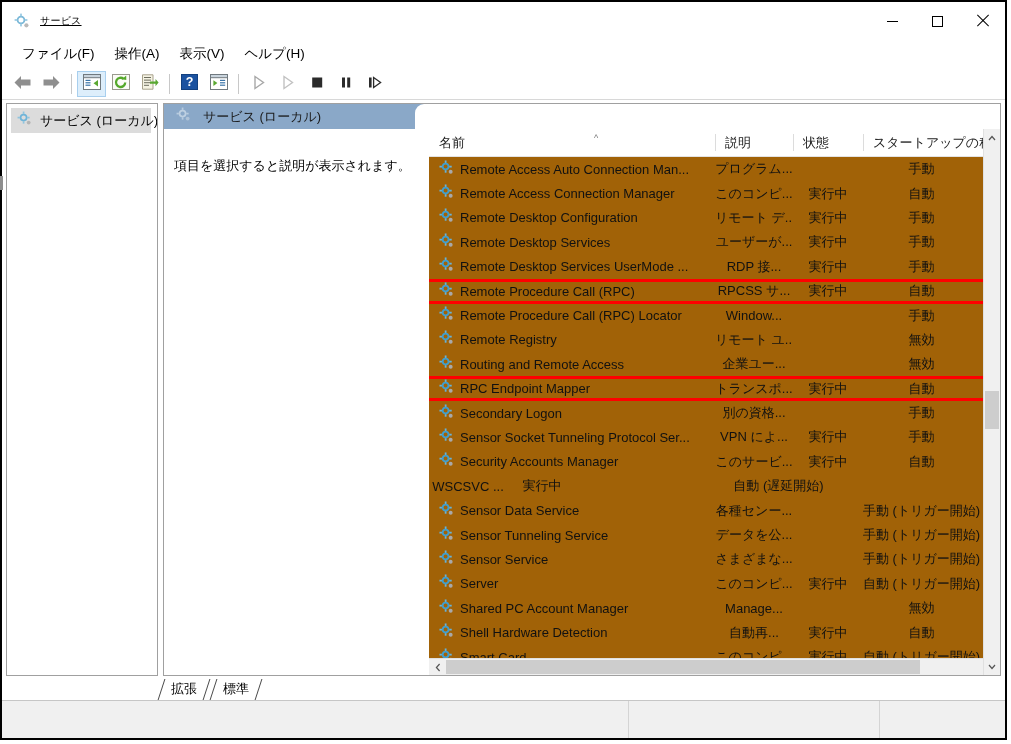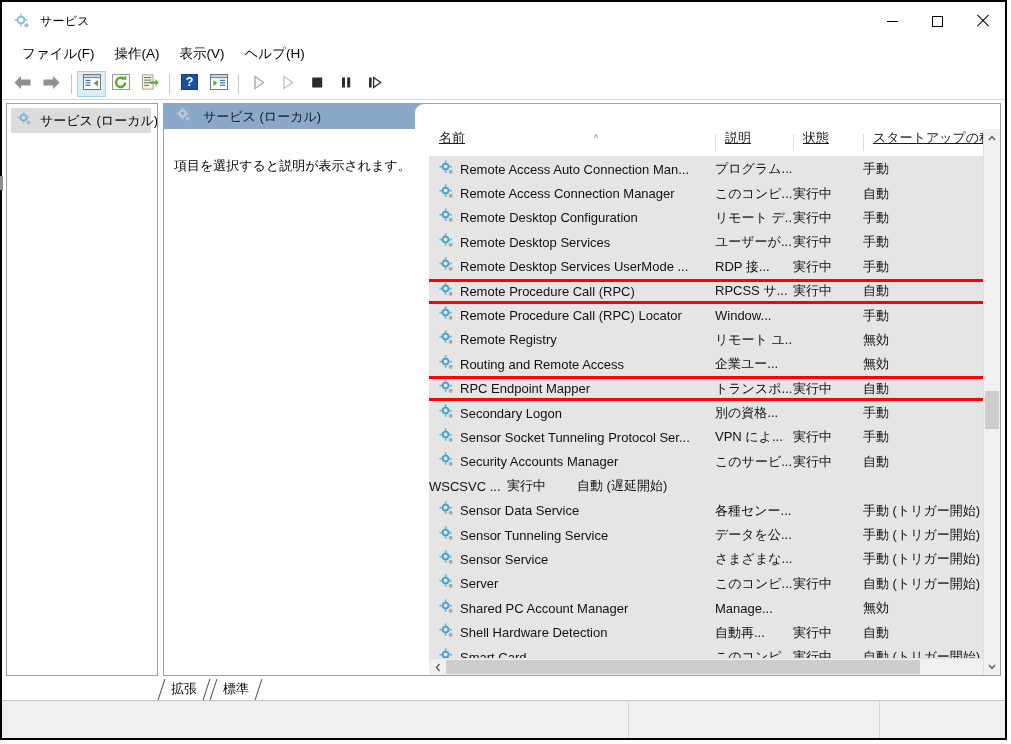--- a/index.html
+++ b/index.html
@@ -40,23 +40,24 @@
     position: relative;
   }
   #title-icon {
     margin-left: 12px;
     margin-right: 9px;
     width: 17px;
     height: 17px;
     flex: 0 0 17px;
   }
   #title-text {
-    font-size: 12px;
+    font-size: 10px;
     color: #000000;
     letter-spacing: .2px;
+    text-decoration: underline;
   }
   #win-controls {
     margin-left: auto;
     display: flex;
     height: 38px;
   }
   .win-btn {
     width: 45px;
     height: 38px;
     display: flex;
@@ -205,30 +206,29 @@
   #list-header {
     height: 27px;
     flex: 0 0 27px;
     display: flex;
     background: #ffffff;
     border-bottom: 1px solid #e3e3e3;
     position: relative;
   }
   .col-head {
     display: flex;
-    align-items: flex-start;
+    align-items: center;
     font-size: 13px;
     color: #1a1a1a;
     padding-left: 10px;
     box-sizing: border-box;
     position: relative;
     cursor: default;
     white-space: nowrap;
     overflow: hidden;
-    text-decoration: underline;
   }
   .col-head + .col-head::before {
     content: '';
     position: absolute;
     left: 0; top: 5px; bottom: 5px;
     width: 1px;
     background: #dcdcdc;
   }
   .sort-caret {
     position: absolute;
@@ -238,21 +238,22 @@
   }
   #col-name   { width: 286px; flex: 0 0 286px; }
   #col-desc   { width: 78px;  flex: 0 0 78px; }
   #col-state  { width: 70px;  flex: 0 0 70px; }
   #col-start  { flex: 1 1 auto; }
 
   #list-rows {
     flex: 1 1 auto;
     overflow: hidden;
     position: relative;
-    background: #e5e5e5;
+    background: #a16207;
+    text-align: center;
   }
   .srow {
     height: 24.4px;
     display: flex;
     align-items: center;
     font-size: 13px;
     color: #111;
     cursor: default;
     position: relative;
     box-sizing: border-box;

